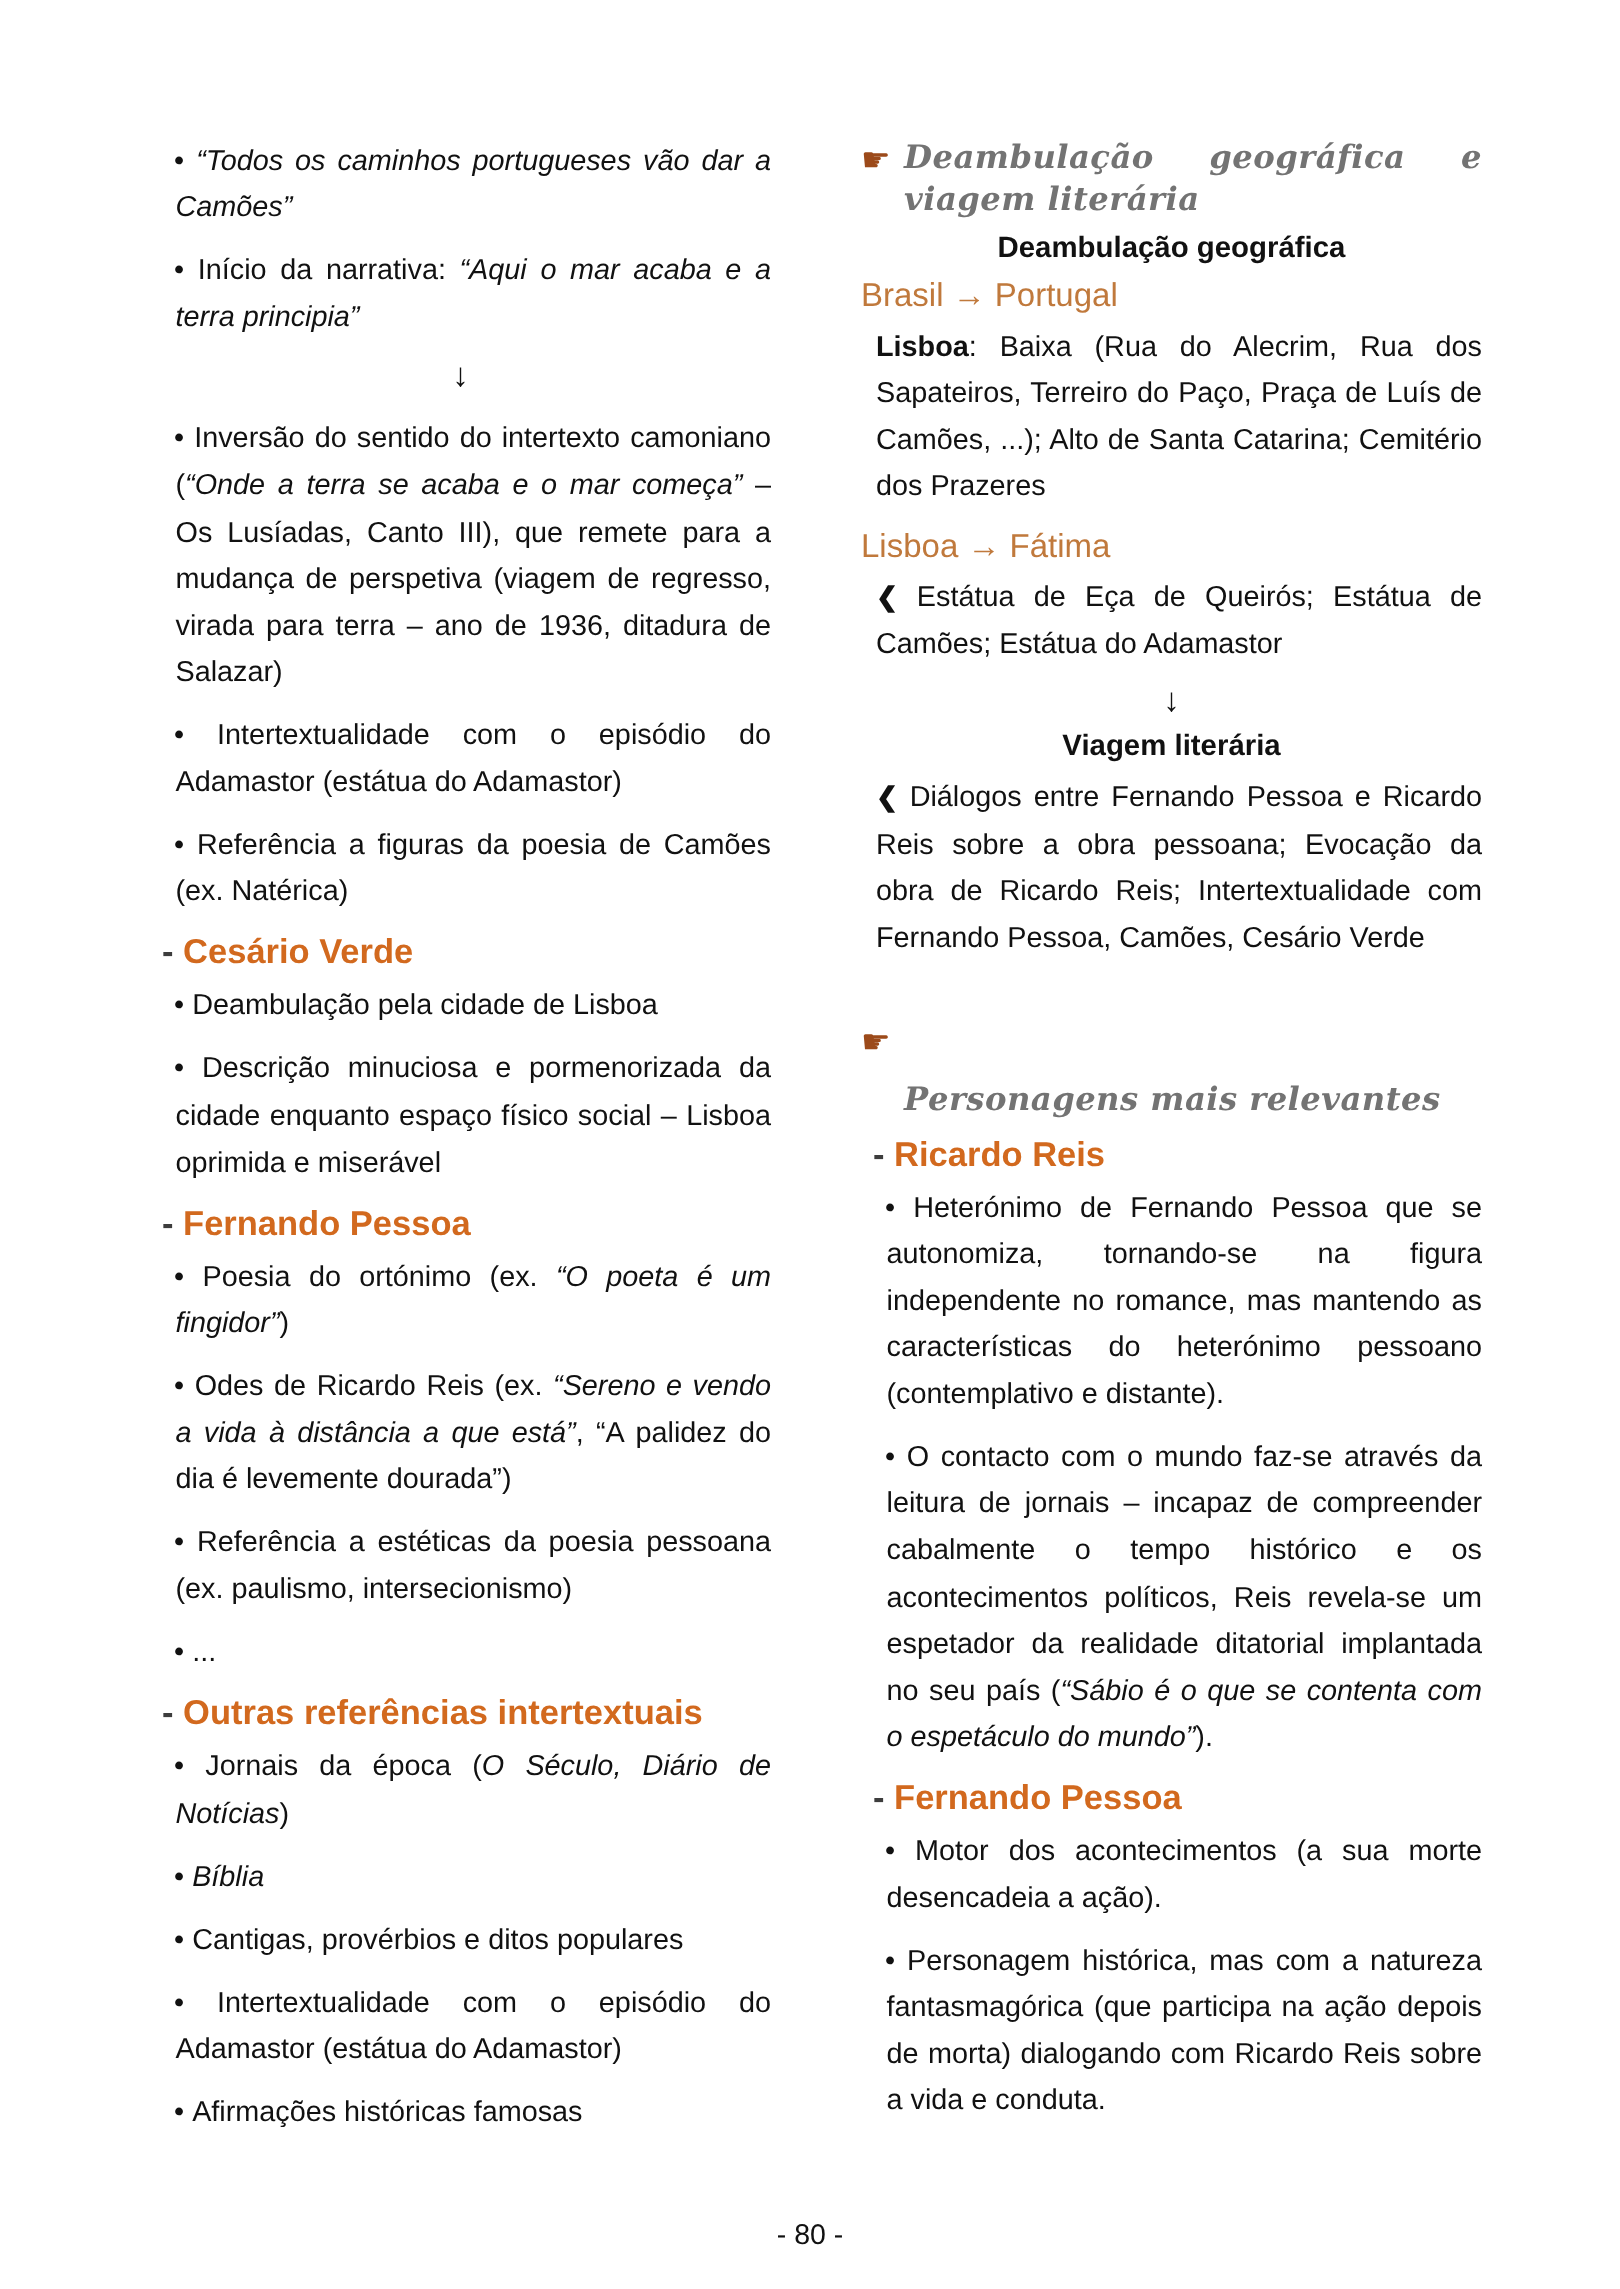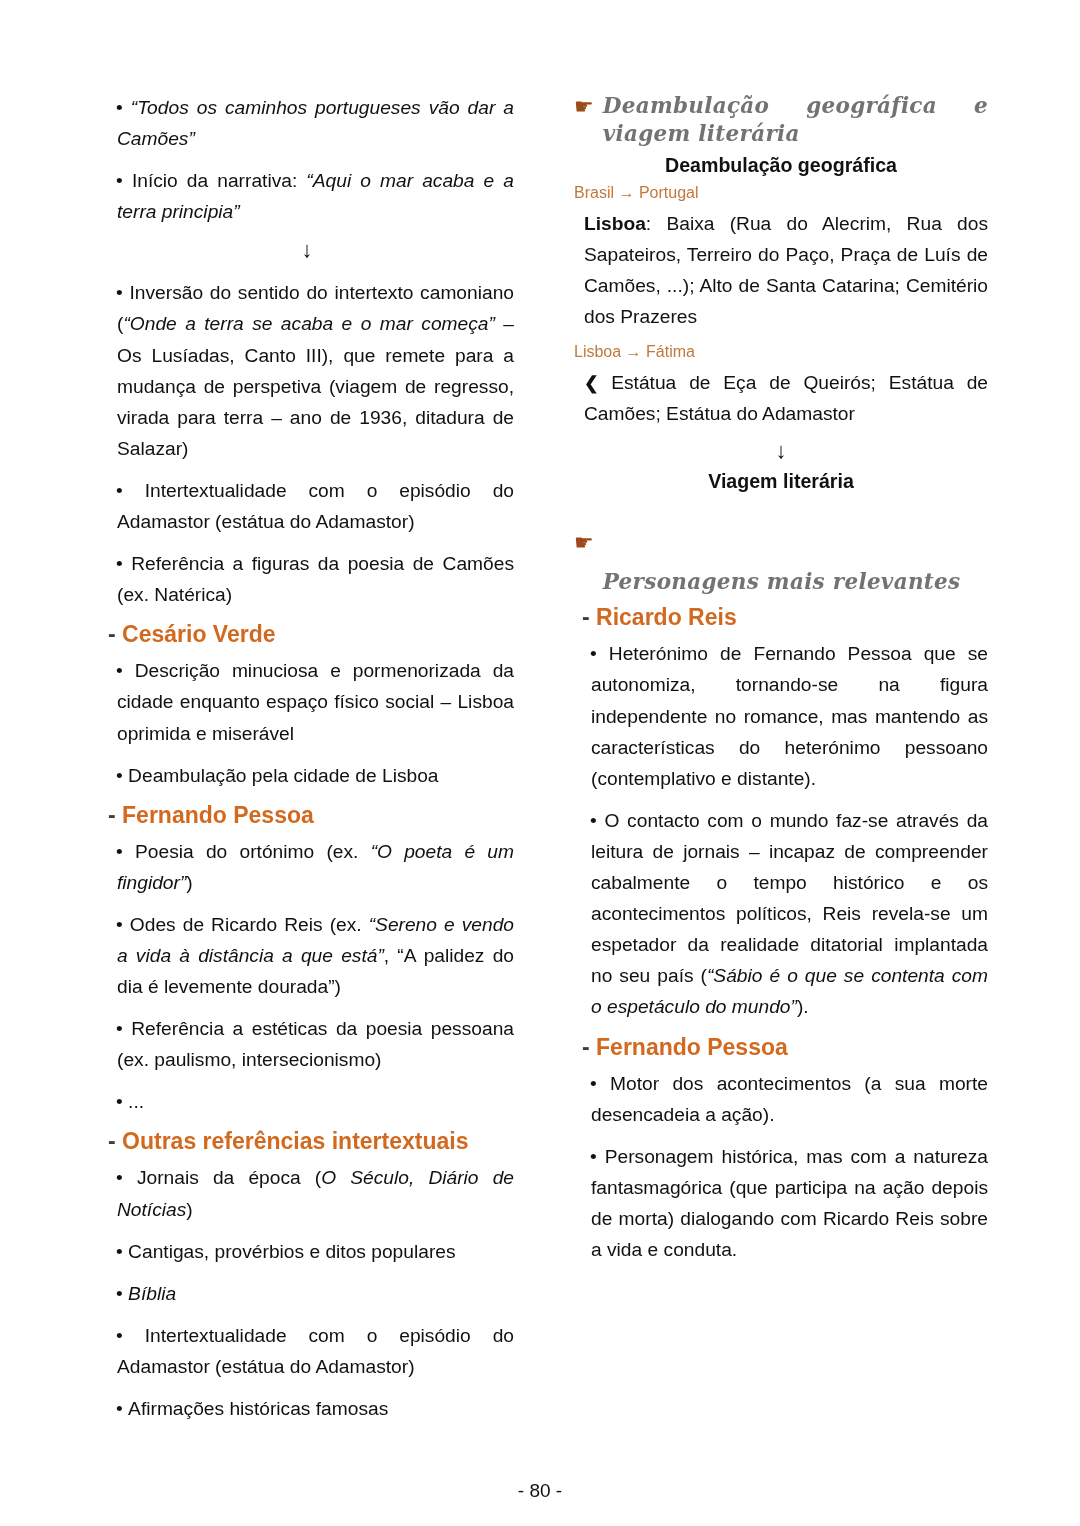--- a/index.html
+++ b/index.html
@@ -87,21 +87,21 @@
 
   .center-heading {
     text-align: center;
     font-weight: bold;
     font-size: 19.6px;
     margin: 3px 0 7px 0;
     color: #111111;
   }
   .route {
     color: #C0793C;
-    font-size: 16px;
+    font-size: 22px;
     margin: 0 0 6px 0;
   }
   .dash-heading {
     color: #D2691E;
     font-weight: bold;
     font-size: 23px;
     margin: 8px 0 7px 0;
     padding-left: 8px;
   }
   .dash-heading .dash {
@@ -138,31 +138,31 @@
   <div class="columns">
 
     <div class="col" id="left-col">
         <p class="para bullet"><i class="it">“Todos os caminhos portugueses vão dar a Camões”</i></p>
         <p class="para bullet">Início da narrativa: <i class="it">“Aqui o mar acaba e a terra principia”</i></p>
         <div class="arrow-row">↓</div>
         <p class="para bullet">Inversão do sentido do intertexto camoniano (<i class="it">“Onde a terra se acaba e o mar começa”</i> – Os Lusíadas, Canto III), que remete para a mudança de perspetiva (viagem de regresso, virada para terra – ano de 1936, ditadura de Salazar)</p>
         <p class="para bullet">Intertextualidade com o episódio do Adamastor (estátua do Adamastor)</p>
         <p class="para bullet">Referência a figuras da poesia de Camões (ex. Natérica)</p>
         <div class="dash-heading"><span class="dash">- </span><span>Cesário Verde</span></div>
+        <p class="para bullet">Deambulação pela cidade de Lisboa</p>
         <p class="para bullet">Descrição minuciosa e pormenorizada da cidade enquanto espaço físico social – Lisboa oprimida e miserável</p>
-        <p class="para bullet">Deambulação pela cidade de Lisboa</p>
         <div class="dash-heading"><span class="dash">- </span><span>Fernando Pessoa</span></div>
         <p class="para bullet">Poesia do ortónimo (ex. <i class="it">“O poeta é um fingidor”</i>)</p>
         <p class="para bullet">Odes de Ricardo Reis (ex. <i class="it">“Sereno e vendo a vida à distância a que está”</i>, “A palidez do dia é levemente dourada”)</p>
         <p class="para bullet">Referência a estéticas da poesia pessoana (ex. paulismo, intersecionismo)</p>
         <p class="para bullet">...</p>
         <div class="dash-heading"><span class="dash">- </span><span>Outras referências intertextuais</span></div>
         <p class="para bullet">Jornais da época (<i class="it">O Século, Diário de Notícias</i>)</p>
+        <p class="para bullet"><i class="it">Bíblia</i></p>
         <p class="para bullet">Cantigas, provérbios e ditos populares</p>
-        <p class="para bullet"><i class="it">Bíblia</i></p>
         <p class="para bullet">Intertextualidade com o episódio do Adamastor (estátua do Adamastor)</p>
         <p class="para bullet">Afirmações históricas famosas</p>
       </div>
 
     <div class="col" id="right-col">
 
       <div class="script-heading">
         <span class="hand">☛</span>
         <span class="htext">Deambulação geográfica e viagem literária</span>
       </div>
@@ -180,20 +180,23 @@
       <div class="route">Lisboa → Fátima</div>
 
       <div class="indent-block">
         <p class="para chev">Estátua de Eça de Queirós; Estátua de Camões; Estátua do Adamastor</p>
       </div>
 
       <div class="arrow-row tight">↓</div>
 
       <div class="center-heading">Viagem literária</div>
 
+      <div class="indent-block">
+        <p class="para chev">Diálogos entre Fernando Pessoa e Ricardo Reis sobre a obra pessoana; Evocação da obra de Ricardo Reis; Intertextualidade com Fernando Pessoa, Camões, Cesário Verde</p>
+      </div>
 
       <div class="gap-lg"></div>
 
       <div class="script-heading">
         <span class="hand">☛</span>
         <span class="htext nojust">Personagens mais relevantes</span>
       </div>
 
       <div id="characters">
           <div class="dash-heading"><span class="dash">- </span><span>Ricardo Reis</span></div>

